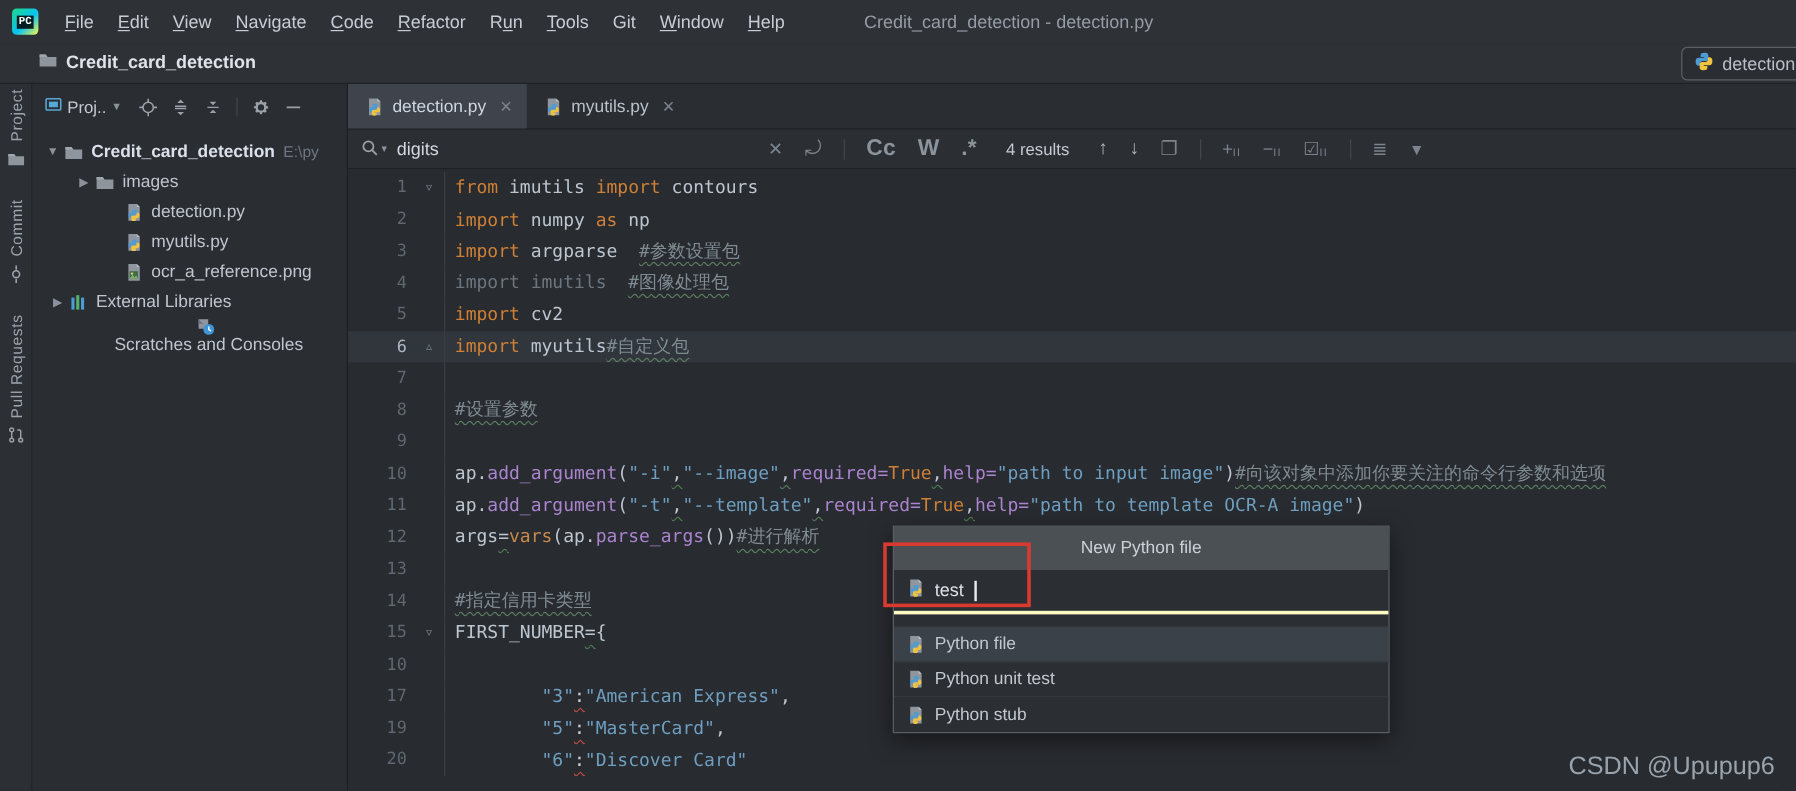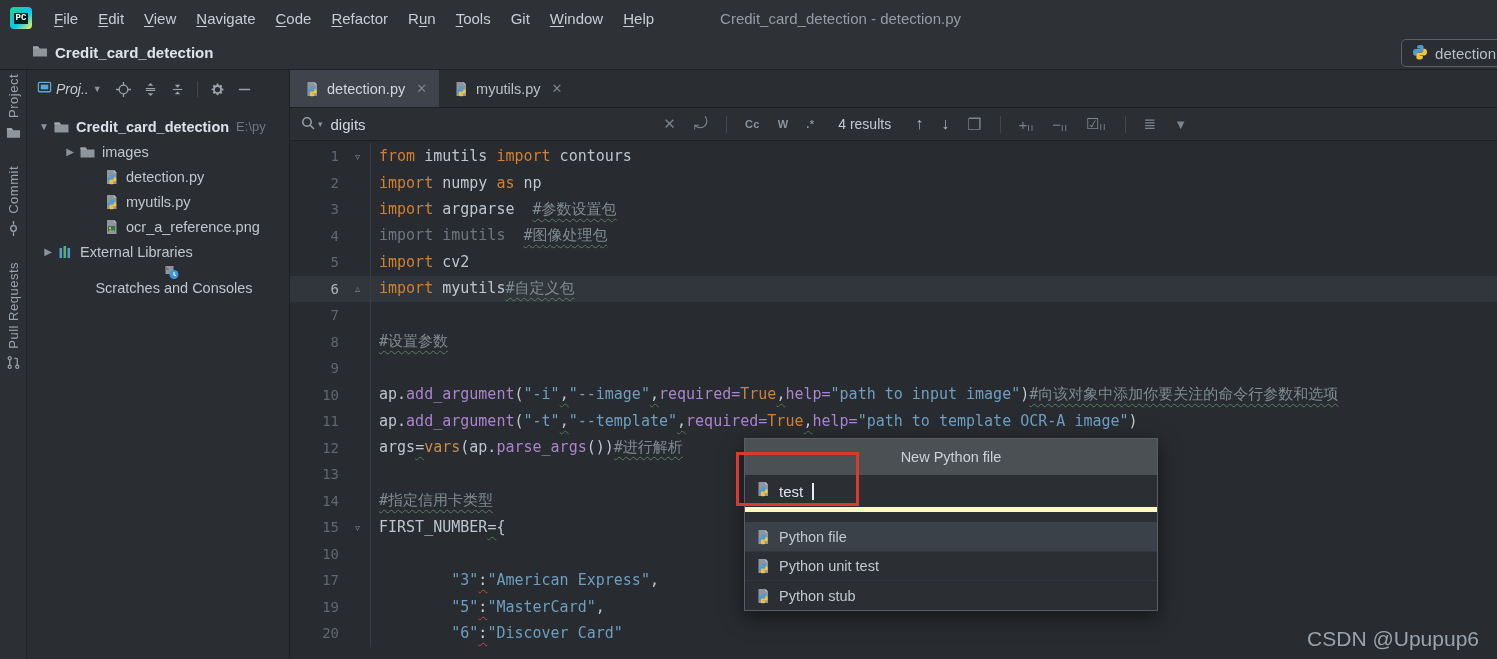--- a/index.html
+++ b/index.html
@@ -34,21 +34,21 @@
   .stripe { width:27px; background:#2c2f34; border-right:1px solid #212428;
     display:flex; flex-direction:column; align-items:center; padding-top:4px; flex:none; }
   .stripe-item { display:flex; flex-direction:column; align-items:center; margin-bottom:26px; }
   .stripe-label { writing-mode:vertical-rl; transform:rotate(180deg); color:#9ba3ad;
     font-size:13px; letter-spacing:.5px; margin-bottom:7px; }
   .stripe-item svg { width:15px; height:15px; }
 
   
   .project-panel { width:263px; background:#2a2d32; border-right:1px solid #1d1f23; flex:none; overflow:hidden; }
   .pp-header { height:38px; display:flex; align-items:center; padding:0 6px 0 10px; gap:10px; }
-  .pp-title { color:#c3cad2; font-size:14px; display:flex; align-items:center; gap:4px;font-style:italic; }
+  .pp-title { color:#c3cad2; font-size:14px; display:flex; align-items:center; gap:4px; }
   .pp-caret { color:#8b939c; font-size:9px; }
   .pp-icons { display:flex; align-items:center; gap:12px; margin-left:4px; color:#9aa1aa; }
   .pp-icons svg { width:15px; height:15px; }
   .pp-sep { width:1px; height:16px; background:#43474d; }
   .tree { padding-top:6px; }
   .tree-row { height:25px; display:flex; align-items:center; color:#bfc6cf; font-size:14.5px;
     white-space:nowrap; }
   .tree-row .chev { width:18px; color:#8b929b; font-size:10px; text-align:center; flex:none; }
   .tree-row .t-icon { width:17px; height:16px; margin-right:6px; flex:none; }
   .tree-row .bold { font-weight:bold; color:#dbe1ea; }
@@ -61,21 +61,21 @@
     color:#b9c1cb; }
   .tab.active { background:#3f444c; color:#ced5de; }
   .tab .close { color:#7b828b; font-size:13px; margin-left:4px; }
   .tab svg { width:16px; height:16px; }
 
   .searchbar { height:33px; background:#2b2e33; border-bottom:1px solid #1e2024;
     display:flex; align-items:center; padding:0 10px; color:#8b939c; font-size:14px; }
   .sb-query { color:#d2d8df; font-size:15px; margin-left:8px; font-family:"Liberation Sans",sans-serif; }
   .sb-right { display:flex; align-items:center; gap:18px; margin-left:auto; margin-right:300px; }
   .sb-ico { color:#7b838d; font-size:15px; }
-  .sb-toggle { color:#8b939c; font-size:11px; font-weight:bold; letter-spacing:.3px; }
+  .sb-toggle { color:#8b939c; font-size:19px; font-weight:bold; letter-spacing:.3px; }
   .sb-results { color:#c4cad2; font-size:14px; margin:0 6px; }
   .sb-sep { width:1px; height:17px; background:#43474d; }
   .sb-arrow { color:#aeb5bd; font-size:16px; }
   .sub2 { font-size:9px; vertical-align:-1px; letter-spacing:1px; }
 
   
   .code { flex:1; position:relative; background:#282b2f; overflow:hidden; padding-top:2px; }
   .cl { height:26.5px; display:flex; align-items:center; position:relative; }
   .cl.cur { background:#31363d; }
   .gut { width:55px; text-align:right; color:#5f6771; font-size:14px; flex:none;
@@ -96,21 +96,21 @@
   .tk-bi { color:#c98a4b; }
   .tk-wn { color:#bdc6d0; text-decoration:underline wavy #4e7a52 1px; text-underline-offset:4px; }
   .tk-wr { color:#c9d1da; text-decoration:underline wavy #c34b42 1px; text-underline-offset:4px; }
 
   
   .dialog { position:absolute; left:744px; top:438px; width:414px; background:#2b2e33;
     border:1px solid #595e64; box-shadow:0 6px 18px rgba(0,0,0,.5); }
   .dlg-title { height:36px; background:#4b5054; color:#ccd2d8; font-size:14.5px;
     display:flex; align-items:center; justify-content:center; }
   .dlg-input { height:37px; display:flex; align-items:center; gap:8px; padding:0 10px;
-    border-bottom:5px solid #fef9c3; }
+    border-bottom:3px solid #fef9c3; }
   .dlg-input svg { width:16px; height:16px; }
   .dlg-input-text { color:#dde2e8; font-size:15px; }
   .dlg-caret { width:1.5px; height:17px; background:#e8ecf0; display:inline-block; margin-left:1px; }
   .dlg-spacer { height:11px; border-bottom:1px solid #3c4147; }
   .dlg-item { height:29px; display:flex; align-items:center; gap:8px; padding:0 10px;
     color:#c1c8d0; font-size:14.5px; border-bottom:1px solid #33373d; }
   .dlg-item:last-child { border-bottom:none; }
   .dlg-item.selected { background:#3a4149; }
   .dlg-item svg { width:16px; height:16px; }
 

